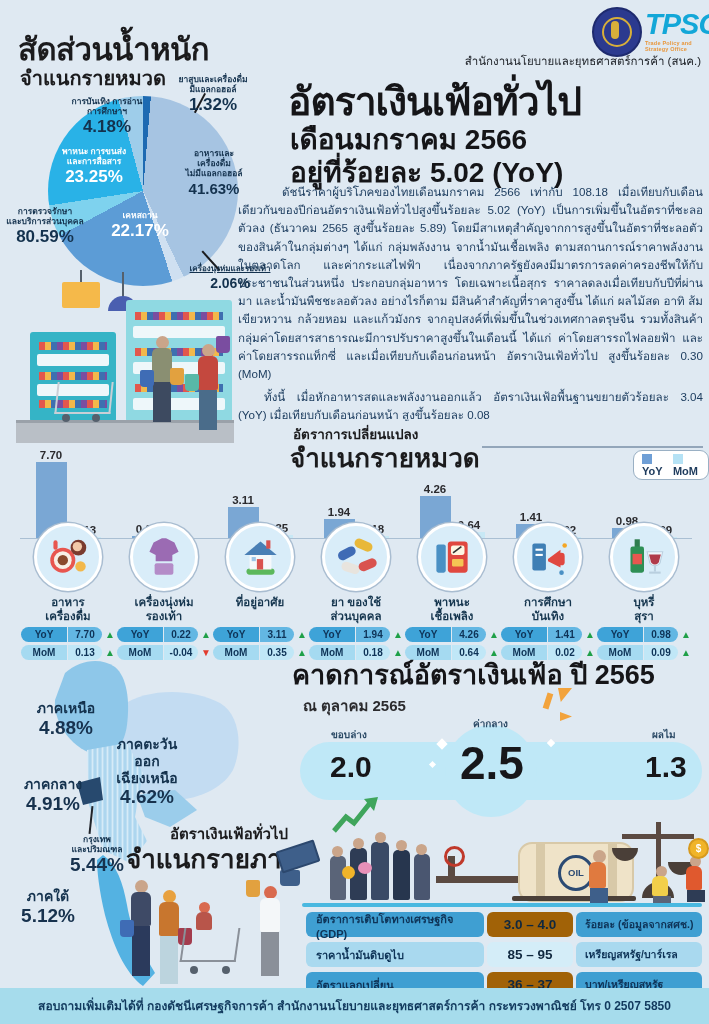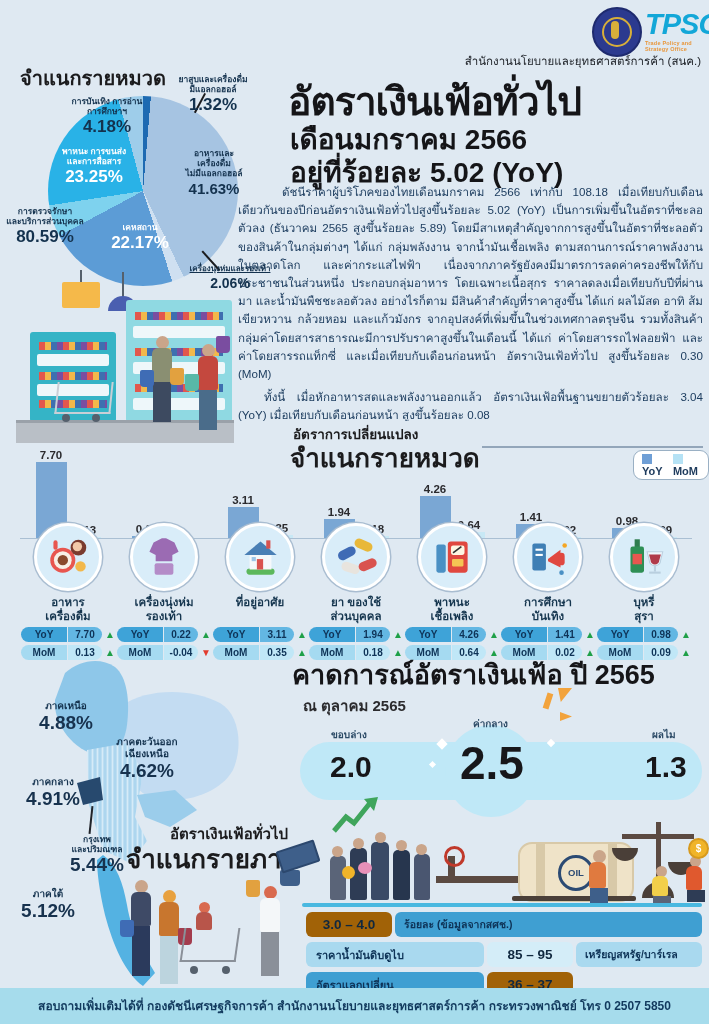--- a/index.html
+++ b/index.html
@@ -9,21 +9,21 @@
   .w-title{left:18px;top:24px;font-size:31px;font-weight:800;color:#1b1b1d;letter-spacing:-.5px;}
   .w-sub{left:20px;top:62px;font-size:20px;font-weight:600;color:#1b1b1d;}
   #weight-pie{left:48px;top:96px;width:190px;height:190px;border-radius:50%;}
   .pie-label{position:absolute;text-align:center;font-weight:bold;color:#14324e;z-index:3;}
   .pie-label .l{display:block;font-size:8.5px;line-height:1.2;}
   .pie-label .v{display:block;font-size:17px;margin-top:1px;}
   .pie-label.light{color:#fff;}
   .pl-0{left:168px;top:74px;width:90px;}            
   .pl-1{left:168px;top:148px;width:92px;} .pl-1 .v{font-size:15px;}  
   .pl-2{left:180px;top:264px;width:100px;} .pl-2 .l{font-size:8px;text-decoration:underline;} .pl-2 .v{font-size:14px;} 
-  .pl-3{left:100px;top:222px;width:80px;text-align:center;}            
+  .pl-3{left:100px;top:210px;width:80px;text-align:center;}            
   .pl-4{left:2px;top:206px;width:86px;}              
   .pl-5{left:48px;top:146px;width:92px;}             
   .pl-6{left:64px;top:96px;width:86px;}              
   .pie-line{position:absolute;background:#1b1b1d;z-index:2;}
   #pie-line-tobacco{left:199px;top:92px;width:1.5px;height:22px;transform:rotate(28deg);}
   #pie-line-cloth{left:210px;top:248px;width:1.5px;height:26px;transform:rotate(-42deg);}
   
   .sm-floor{left:16px;top:420px;width:218px;height:20px;background:#b9bfc6;border-top:3px solid #9aa1a9;}
   .sm-shelf{border-radius:3px;}
   .sm-shelf1{left:30px;top:332px;width:86px;height:90px;background:#35b4c6;}
@@ -94,21 +94,21 @@
   .fc-mid-v{left:460px;top:736px;font-size:46px;width:62px;text-align:center;}
   .spark{position:absolute;background:#f2a33c;}
   .sp1{left:545px;top:693px;width:6px;height:16px;transform:rotate(18deg);}
   .sp2{left:558px;top:688px;width:14px;height:14px;clip-path:polygon(0 0,100% 0,20% 100%);}
   .sp3{left:560px;top:712px;width:12px;height:9px;clip-path:polygon(0 0,100% 50%,0 100%);}
   .wspark{position:absolute;width:8px;height:8px;background:#fff;transform:rotate(45deg);}
   .ws1{left:438px;top:740px;} .ws2{left:430px;top:762px;width:5px;height:5px;} .ws3{left:548px;top:740px;width:6px;height:6px;}
   
   #map-svg{left:5px;top:655px;}
   .region-label{position:absolute;text-align:center;color:#14324e;z-index:3;}
-  .region-label .rn{display:block;font-size:10px;font-weight:bold;line-height:1.2;}
+  .region-label .rn{display:block;font-size:14px;font-weight:bold;line-height:1.2;}
   .region-label .rv{display:block;font-size:19px;font-weight:800;color:#17324e;}
   .rl-0{left:34px;top:700px;width:64px;}
   .rl-1{left:116px;top:736px;width:62px;}
   .rl-2{left:22px;top:776px;width:62px;}
   .rl-3{left:68px;top:834px;width:58px;} .rl-3 .rn{font-size:8.5px;}
   .rl-4{left:20px;top:888px;width:56px;}
   .bkk-line{left:90px;top:806px;width:1.5px;height:28px;background:#20242a;transform:rotate(6deg);z-index:2;}
   .map-head-s{left:170px;top:822px;font-size:15px;font-weight:800;color:#1b1b1d;}
   .map-head-b{left:126px;top:838px;font-size:26px;font-weight:800;color:#1b1b1d;}
   
@@ -141,20 +141,21 @@
   .assump-row.light .a-label,.assump-row.light .a-unit{background:#a9d9ef;}
   .assump-row.light .a-val{background:#d4edf8;}
   
   #footer{left:0;top:988px;width:709px;height:36px;background:#a6dcec;color:#123a5e;font-size:12px;font-weight:bold;text-align:center;line-height:36px;}
 </style>
 </head>
 <body>
 
 <div id="page">
 
+  <div class="abs w-title">สัดส่วนน้ำหนัก</div>
   <div class="abs w-sub">จำแนกรายหมวด</div>
   <div class="abs" id="weight-pie" style="background: conic-gradient(rgb(29, 106, 178) 0deg, rgb(29, 106, 178) 4.752deg, rgb(166, 196, 226) 4.752deg, rgb(166, 196, 226) 154.62deg, rgb(207, 224, 241) 154.62deg, rgb(207, 224, 241) 162.036deg, rgb(92, 156, 214) 162.036deg, rgb(92, 156, 214) 241.848deg, rgb(126, 210, 238) 241.848deg, rgb(126, 210, 238) 261.252deg, rgb(41, 178, 231) 261.252deg, rgb(41, 178, 231) 344.952deg, rgb(158, 205, 234) 344.952deg, rgb(158, 205, 234) 360deg);"></div>
   <div>
       <div class="pie-label pl-0">
         <span class="l">ยาสูบและเครื่องดื่ม</span>
         <span class="l">มีแอลกอฮอล์</span>
         <span class="v">1.32%</span>
       </div>
       <div class="pie-label pl-1">
         <span class="l">อาหารและ</span>
@@ -621,28 +622,30 @@
       <span class="head" style="left:4px;top:0;width:11px;height:11px;"></span>
       <span class="torso" style="left:0;top:10px;background:#e0592e;width:16px;height:24px;"></span>
       <span class="legs" style="left:1px;top:34px;background:#2e3c55;height:12px;"></span>
     </div>
     <div class="abs coin">$</div>
     <div class="abs ground"></div>
   </div>
 
   <div class="abs" id="assumptions-table">
       <div class="assump-row dark">
+        <span class="a-label">อัตราการเติบโตทางเศรษฐกิจ (GDP)</span>
         <span class="a-val">3.0 – 4.0</span>
         <span class="a-unit">ร้อยละ (ข้อมูลจากสศช.)</span>
       </div>
       <div class="assump-row light">
         <span class="a-label">ราคาน้ำมันดิบดูไบ</span>
         <span class="a-val">85 – 95</span>
         <span class="a-unit">เหรียญสหรัฐ/บาร์เรล</span>
       </div>
       <div class="assump-row dark">
         <span class="a-label">อัตราแลกเปลี่ยน</span>
         <span class="a-val">36 – 37</span>
+        <span class="a-unit">บาท/เหรียญสหรัฐ</span>
       </div>
     </div>
 
   <div class="abs" id="footer">สอบถามเพิ่มเติมได้ที่ กองดัชนีเศรษฐกิจการค้า สำนักงานนโยบายและยุทธศาสตร์การค้า กระทรวงพาณิชย์ โทร 0 2507 5850</div>
 </div>
 
 </body></html>

